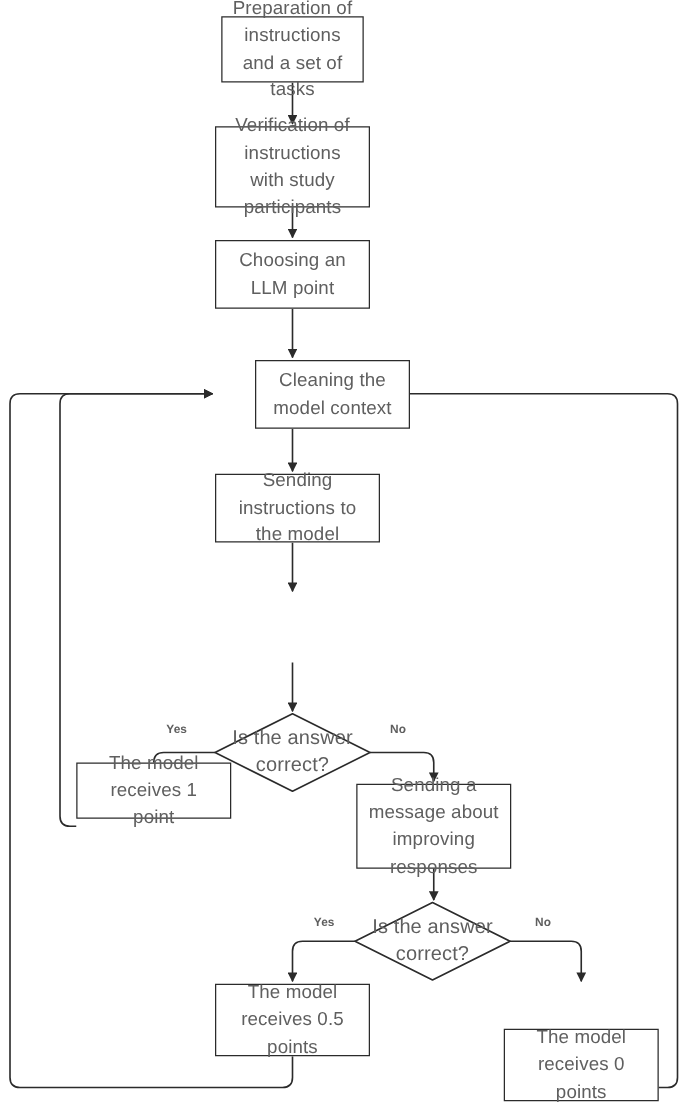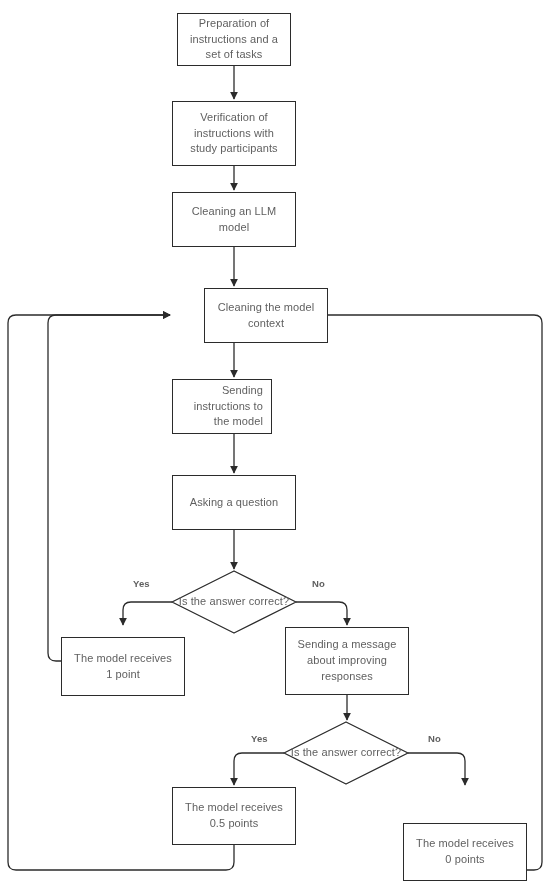--- a/index.html
+++ b/index.html
@@ -28,33 +28,33 @@
   .node-box {
     position: absolute;
     box-sizing: border-box;
     border: 1.3px solid #2b2b2b;
     background: #ffffff;
     display: flex;
     align-items: center;
     justify-content: center;
     text-align: center;
     color: #5f5f5f;
-    font-size: 11px;
+    font-size: 15px;
     line-height: 1.45;
     padding: 2px 8px;
     letter-spacing: 0.1px;
   }
   .node-diamond-label {
     position: absolute;
     display: flex;
     align-items: center;
     justify-content: center;
     text-align: center;
     color: #5f5f5f;
-    font-size: 11px;
+    font-size: 16px;
     line-height: 1.4;
     pointer-events: none;
     letter-spacing: 0.1px;
   }
   .edge-label {
     position: absolute;
     color: #5f5f5f;
     font-size: 9.5px;
     white-space: nowrap;
     letter-spacing: 0.1px;
@@ -110,40 +110,37 @@
 
   <div class="node-box" style="left:177px; top:13px; width:114px; height:53px;">
     <span>Preparation of instructions and a set of tasks</span>
   </div>
 
   <div class="node-box" style="left:172px; top:101px; width:124px; height:65px;">
     <span>Verification of instructions with study participants</span>
   </div>
 
   <div class="node-box" style="left:172px; top:192px; width:124px; height:55px;">
-    <span>Cleaning an LLM model</span>
+    <span>Choosing an LLM point</span>
   </div>
 
   <div class="node-box" style="left:172px; top:288px; width:124px; height:55px;margin-left:32px;">
     <span>Cleaning the model context</span>
   </div>
 
-  <div class="node-box" style="left:172px; top:379px; width:100px; height:55px;text-align:right;">
+  <div class="node-box" style="left:172px; top:379px; width:132px; height:55px;">
     <span>Sending instructions to the model</span>
   </div>
 
-  <div class="node-box" style="left:172px; top:475px; width:124px; height:55px;">
-    <span>Asking a question</span>
-  </div>
 
   <div class="node-diamond-label" style="left:172px; top:586px; width:124px; height:32px;">
     <span>Is the answer correct?</span>
   </div>
 
-  <div class="node-box" style="left:61px; top:637px; width:124px; height:59px;">
+  <div class="node-box" style="left:61px; top:610px; width:124px; height:45px;">
     <span>The model receives 1 point</span>
   </div>
 
   <div class="node-box" style="left:285px; top:627px; width:124px; height:68px;">
     <span>Sending a message about improving responses</span>
   </div>
 
   <div class="node-diamond-label" style="left:284px; top:737px; width:124px; height:32px;">
     <span>Is the answer correct?</span>
   </div>

